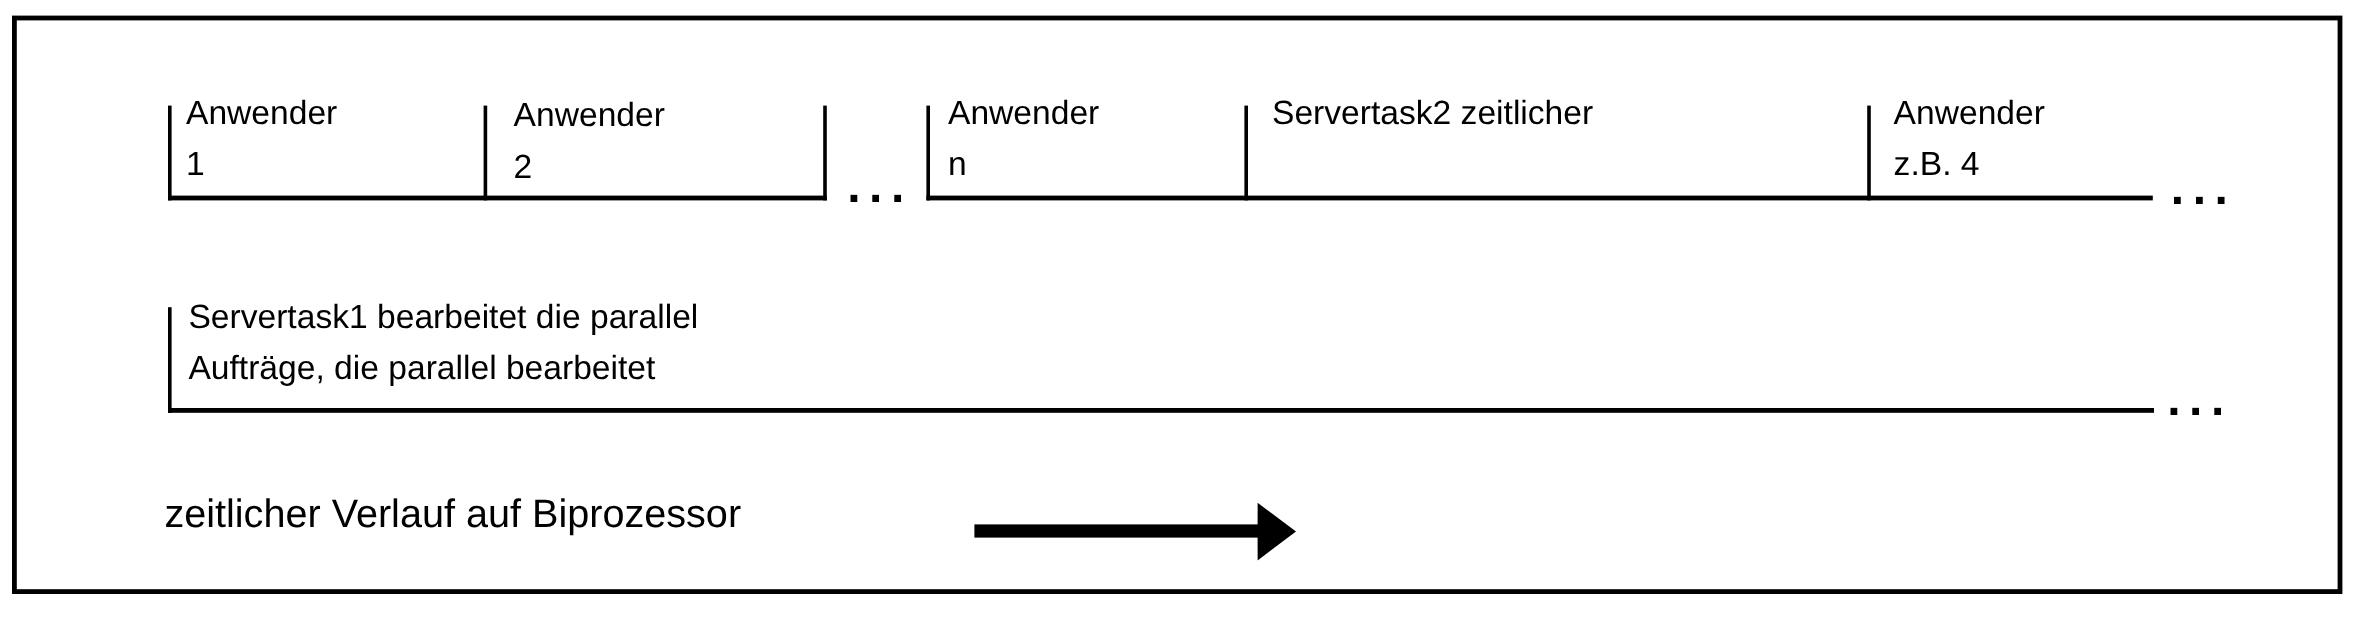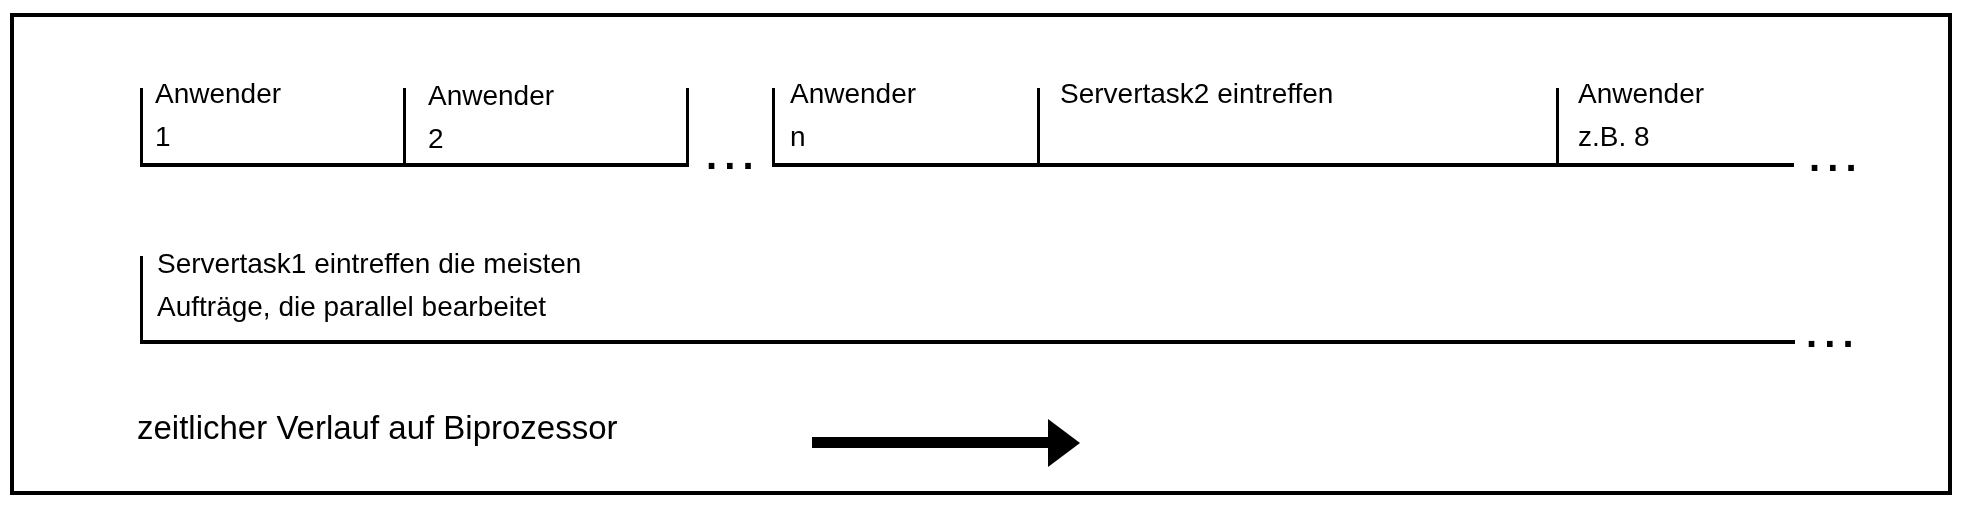--- a/index.html
+++ b/index.html
@@ -102,35 +102,35 @@
   <div class="tick" style="left:772px; top:88px; height:79px;"></div>
   <div class="tick" style="left:1037px; top:88px; height:79px;"></div>
   <div class="tick" style="left:1556px; top:88px; height:79px;"></div>
 
   <div class="seg-label" style="left:790px; top:72px;">
     <div>Anwender</div>
     <div>n</div>
   </div>
 
   <div class="seg-label" style="left:1060px; top:72px;">
-    <div>Servertask2 eintreffen</div>
+    <div>Servertask2 zeitlicher</div>
   </div>
 
   <div class="seg-label" style="left:1578px; top:72px;">
     <div>Anwender</div>
-    <div>z.B. 8</div>
+    <div>z.B. 4</div>
   </div>
 
   <div class="dots" style="left:1809px; top:134px;">. . .</div>
 
   <div class="hline" style="left:140px; top:340px; width:1655px;"></div>
   <div class="tick" style="left:140px; top:256px; height:88px;"></div>
 
   <div class="seg-label" style="left:157px; top:242px;">
-    <div>Servertask1 eintreffen die meisten</div>
+    <div>Servertask1 bearbeitet die parallel</div>
     <div>Aufträge, die parallel bearbeitet</div>
   </div>
 
   <div class="dots" style="left:1806px; top:310px;">. . .</div>
 
   <div class="caption" style="left:137px; top:410px;">zeitlicher Verlauf auf Biprozessor</div>
 
   <div>
     <div class="arrow-shaft"></div>
     <div class="arrow-head"></div>

